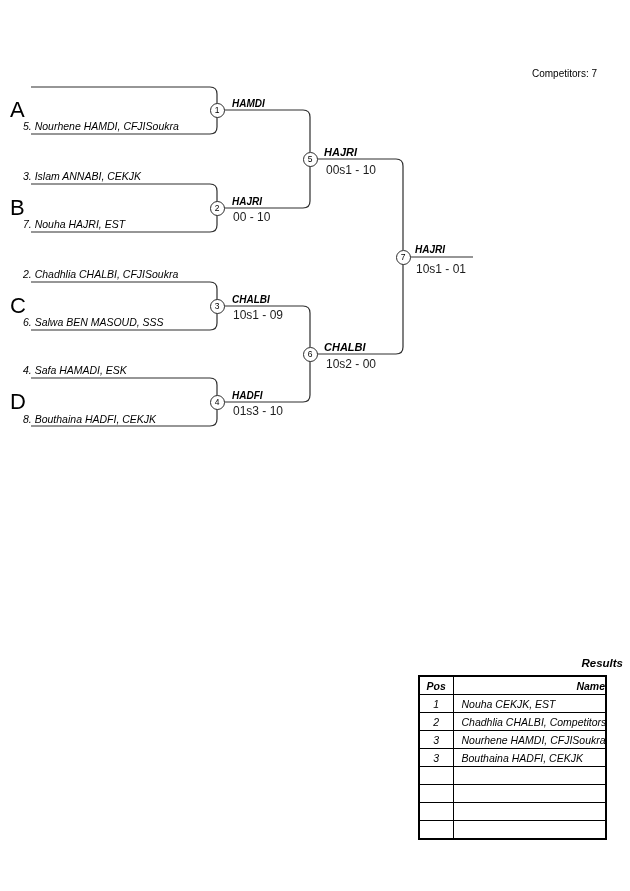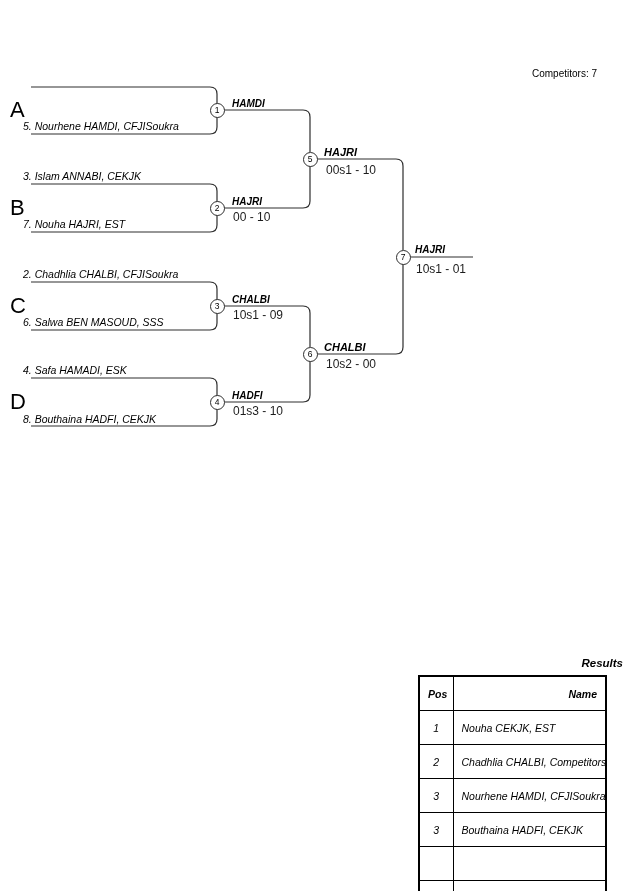--- a/index.html
+++ b/index.html
@@ -28,21 +28,21 @@
   .score { position:absolute; font-size:12px; line-height:1; color:#1c1c1c; white-space:pre; }
   .results-heading {
     position:absolute; left:434px; top:658px; width:189px; text-align:right;
     font-weight:bold; font-style:italic; font-size:11.5px; line-height:1;
   }
   table.results {
     position:absolute; left:418px; top:675px; width:189px;
     border-collapse:collapse; border:2px solid #000;
     font-style:italic; font-size:10.5px; table-layout:fixed;
   }
-  table.results th, table.results td { border:1px solid #000; height:17px; padding:8px; overflow:hidden; white-space:nowrap; }
+  table.results th, table.results td { border:1px solid #000; height:17px; padding:0; overflow:hidden; white-space:nowrap; }
   table.results th { font-weight:bold; font-size:10.5px; }
   .col-pos { width:34px; }
   table.results td.pos-cell, table.results th.pos-cell { text-align:center; }
   table.results td.name-cell { text-align:left; padding-left:8px; }
   table.results th.name-cell { text-align:right; padding-left:0; }
 </style>
 </head>
 <body>
 
 <div class="page">

